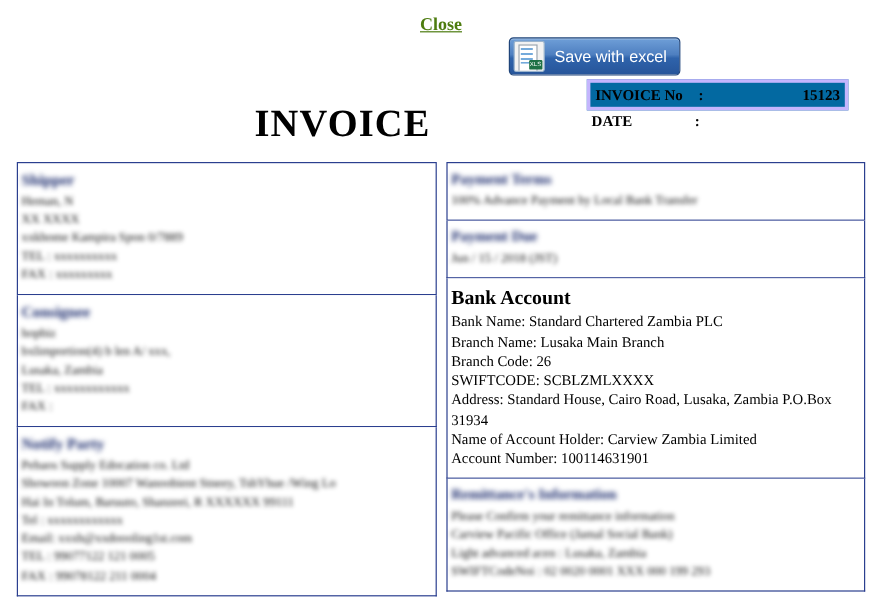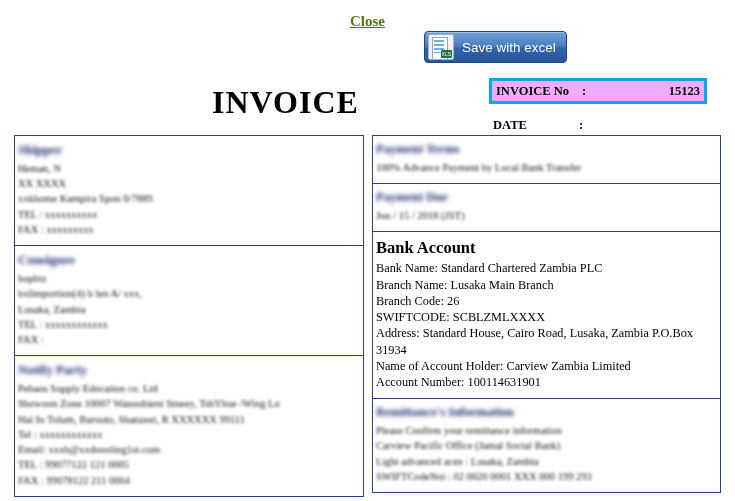--- a/index.html
+++ b/index.html
@@ -128,41 +128,40 @@
   }
 
   
   .meta {
     position: absolute;
     top: 66px;
     left: 489px;
     width: 218px;
   }
   .meta-box {
-    border: 3px solid #0ea5e9;
+    border: 3px solid #c4b5fd;
     padding: 3px 4px 2px 4px;
-    background: #f0abfc;
-    margin-top: 12px;
+    background: #0369a1;
   }
   .meta-row {
     display: flex;
     align-items: baseline;
     font-size: 12.5px;
     font-weight: bold;
     font-family: "Liberation Serif", serif;
   }
   .meta-row .lab { width: 86px; }
   .meta-row .col { width: 28px; text-align: left; }
   .meta-row .val { flex: 1; text-align: right; }
   .date-row {
     display: flex;
     align-items: flex-end;
     font-size: 12.5px;
     font-weight: bold;
-    margin-top: 14px;
+    margin-top: 2px;
     padding-left: 4px;
   }
   .date-row .lab { width: 86px; }
   .date-row .col { width: 28px; }
   .date-row .val { flex: 1; text-align: center; line-height: 1.35; }
 
   
   .panels {
     position: absolute;
     top: 135px;

